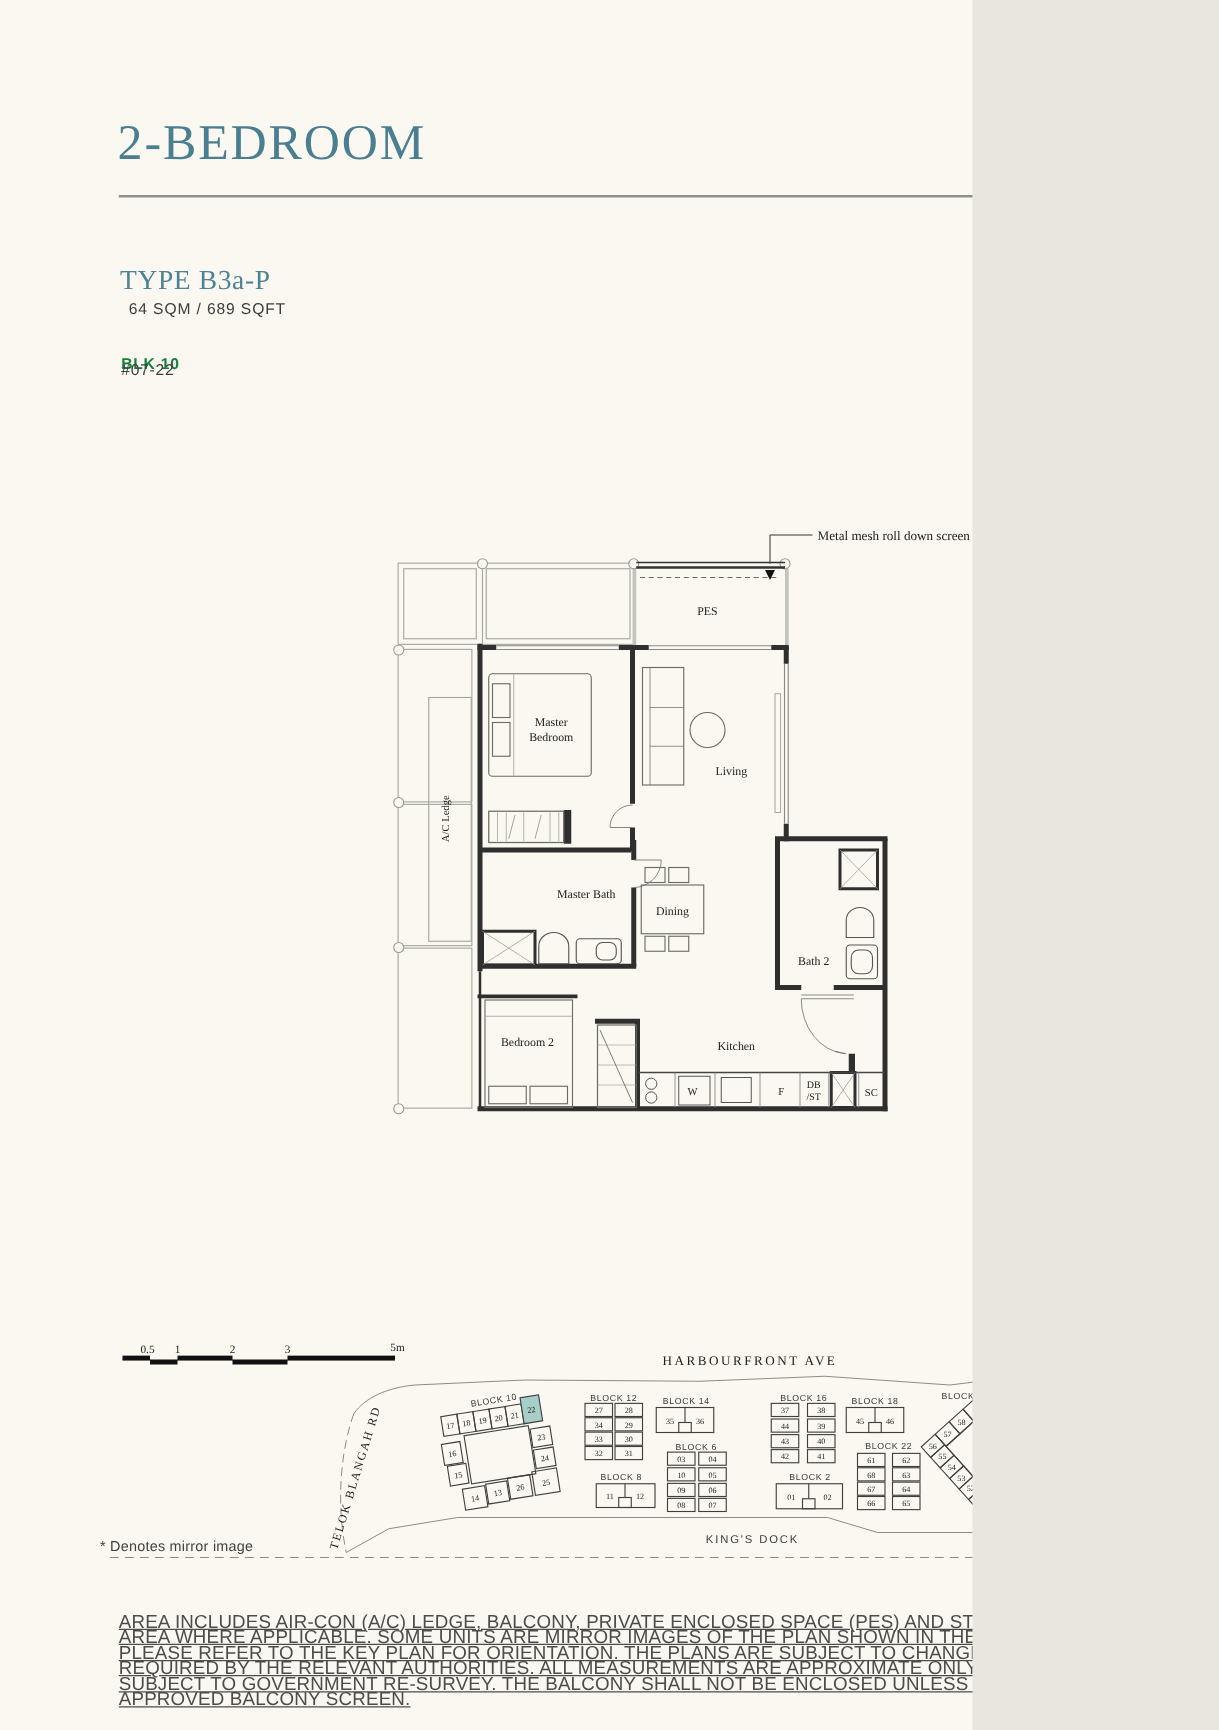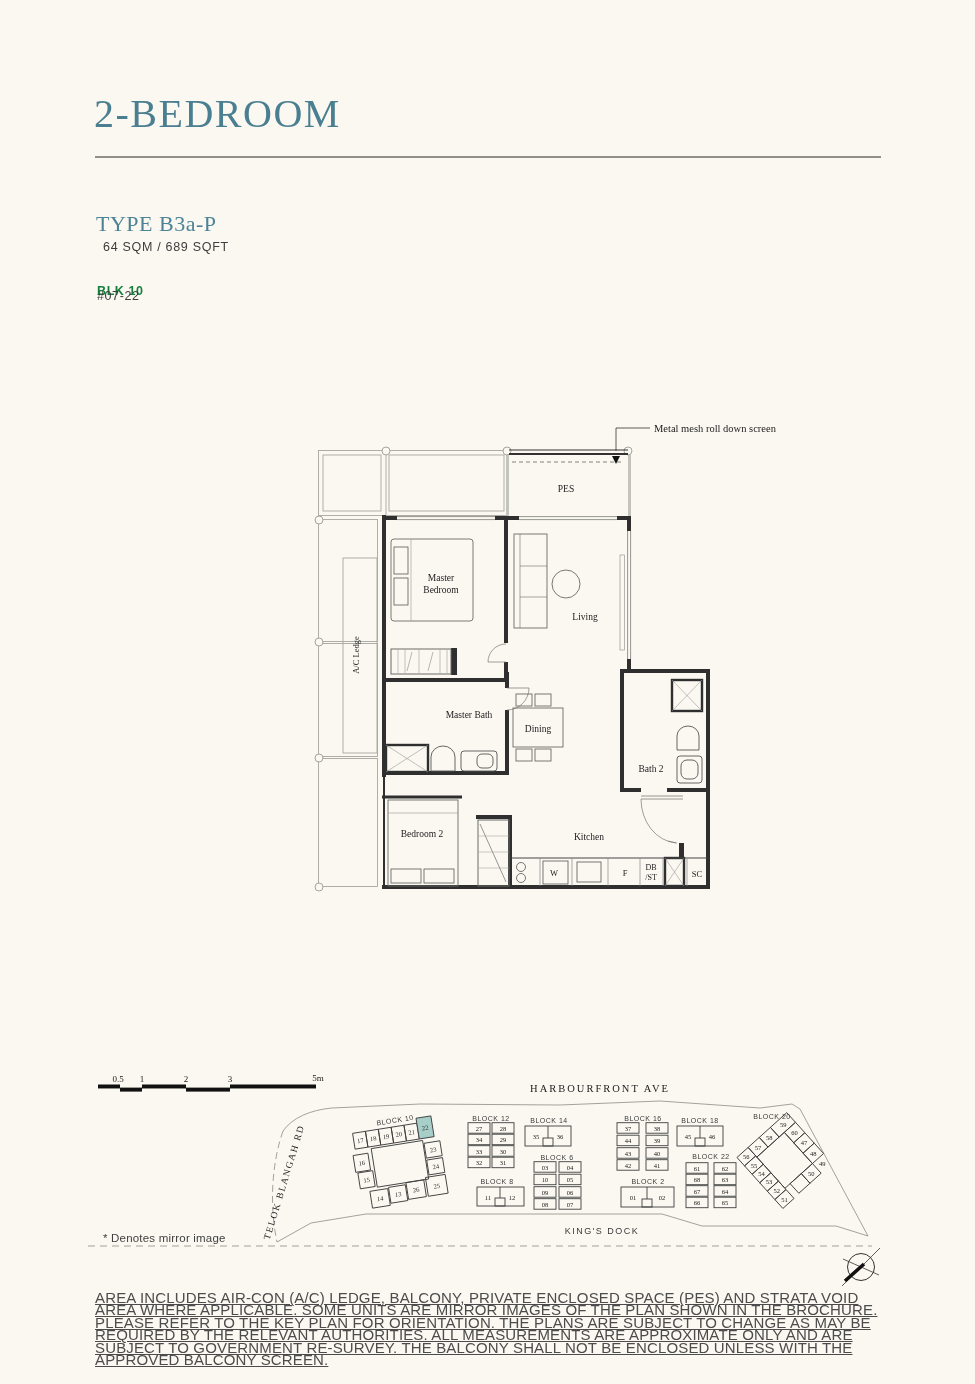--- a/index.html
+++ b/index.html
@@ -1,28 +1,28 @@
 <!DOCTYPE html>
 <html><head>
 <meta charset="utf-8">
 <style>
   html,body{margin:0;padding:0;background:#e8e6df;}
-  .page{position:relative;width:975px;height:1384px;background:#FAF8F1;overflow:hidden;
+  .page{position:relative;width:778px;height:1384px;background:#FAF8F1;overflow:hidden;
         font-family:"Liberation Sans",sans-serif;}
   .abs{position:absolute;}
   .title{left:94px;top:90px;font-family:"Liberation Serif",serif;font-size:40px;
          letter-spacing:1.5px;color:#4A7E91;font-weight:400;}
   .hr{left:95px;top:156px;width:786px;height:2px;background:#8F8F8B;}
   .type{left:96px;top:211px;font-family:"Liberation Serif",serif;font-size:22px;
         letter-spacing:.5px;color:#4C8396;}
   .area{left:103px;top:240px;font-size:12.5px;letter-spacing:.7px;color:#3D3D3D;}
   .blk{left:97px;top:284px;font-size:12.5px;letter-spacing:.6px;color:#15803d;font-weight:bold;}
   .unitno{left:97px;top:289px;font-size:12.5px;letter-spacing:.6px;color:#3D3D3D;}
   .legend{left:97px;top:1156px;font-size:11.5px;line-height:14.6px;color:#3F3F3F;letter-spacing:.2px;}
-  .mirror{left:103px;top:1232px;font-size:11.5px;color:#3F3F3F;letter-spacing:.2px;}
+  .mirror{left:80px;top:1232px;font-size:11.5px;color:#3F3F3F;letter-spacing:.2px;}
   .disclaimer{left:95px;top:1292px;width:808px;font-size:15px;line-height:12.4px;
               color:#4C4C4C;letter-spacing:.15px;text-decoration:underline;}
   svg text{font-family:"Liberation Serif",serif;fill:#222;}
   svg text.sans{font-family:"Liberation Sans",sans-serif;fill:#3A3A3A;}
 </style>
 </head>
 <body>
 
 <div class="page">
 

